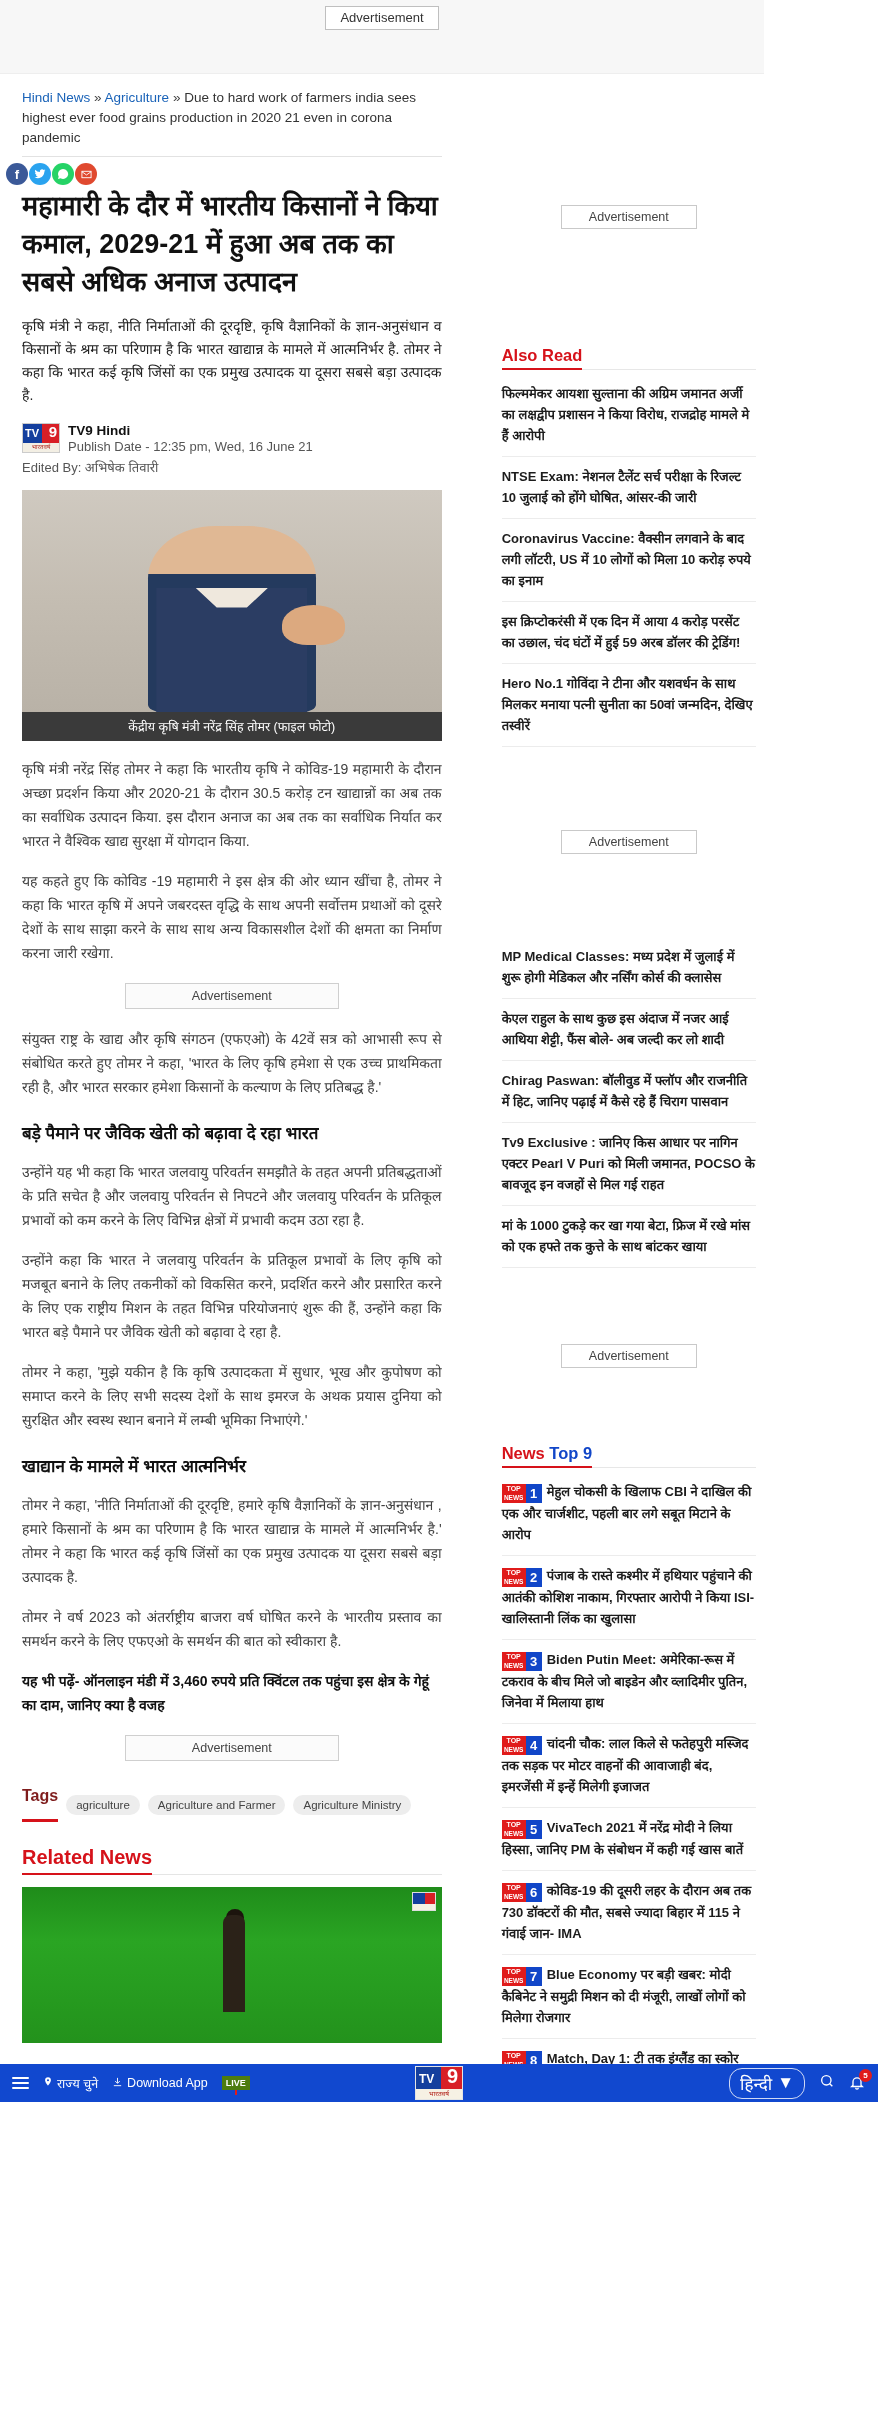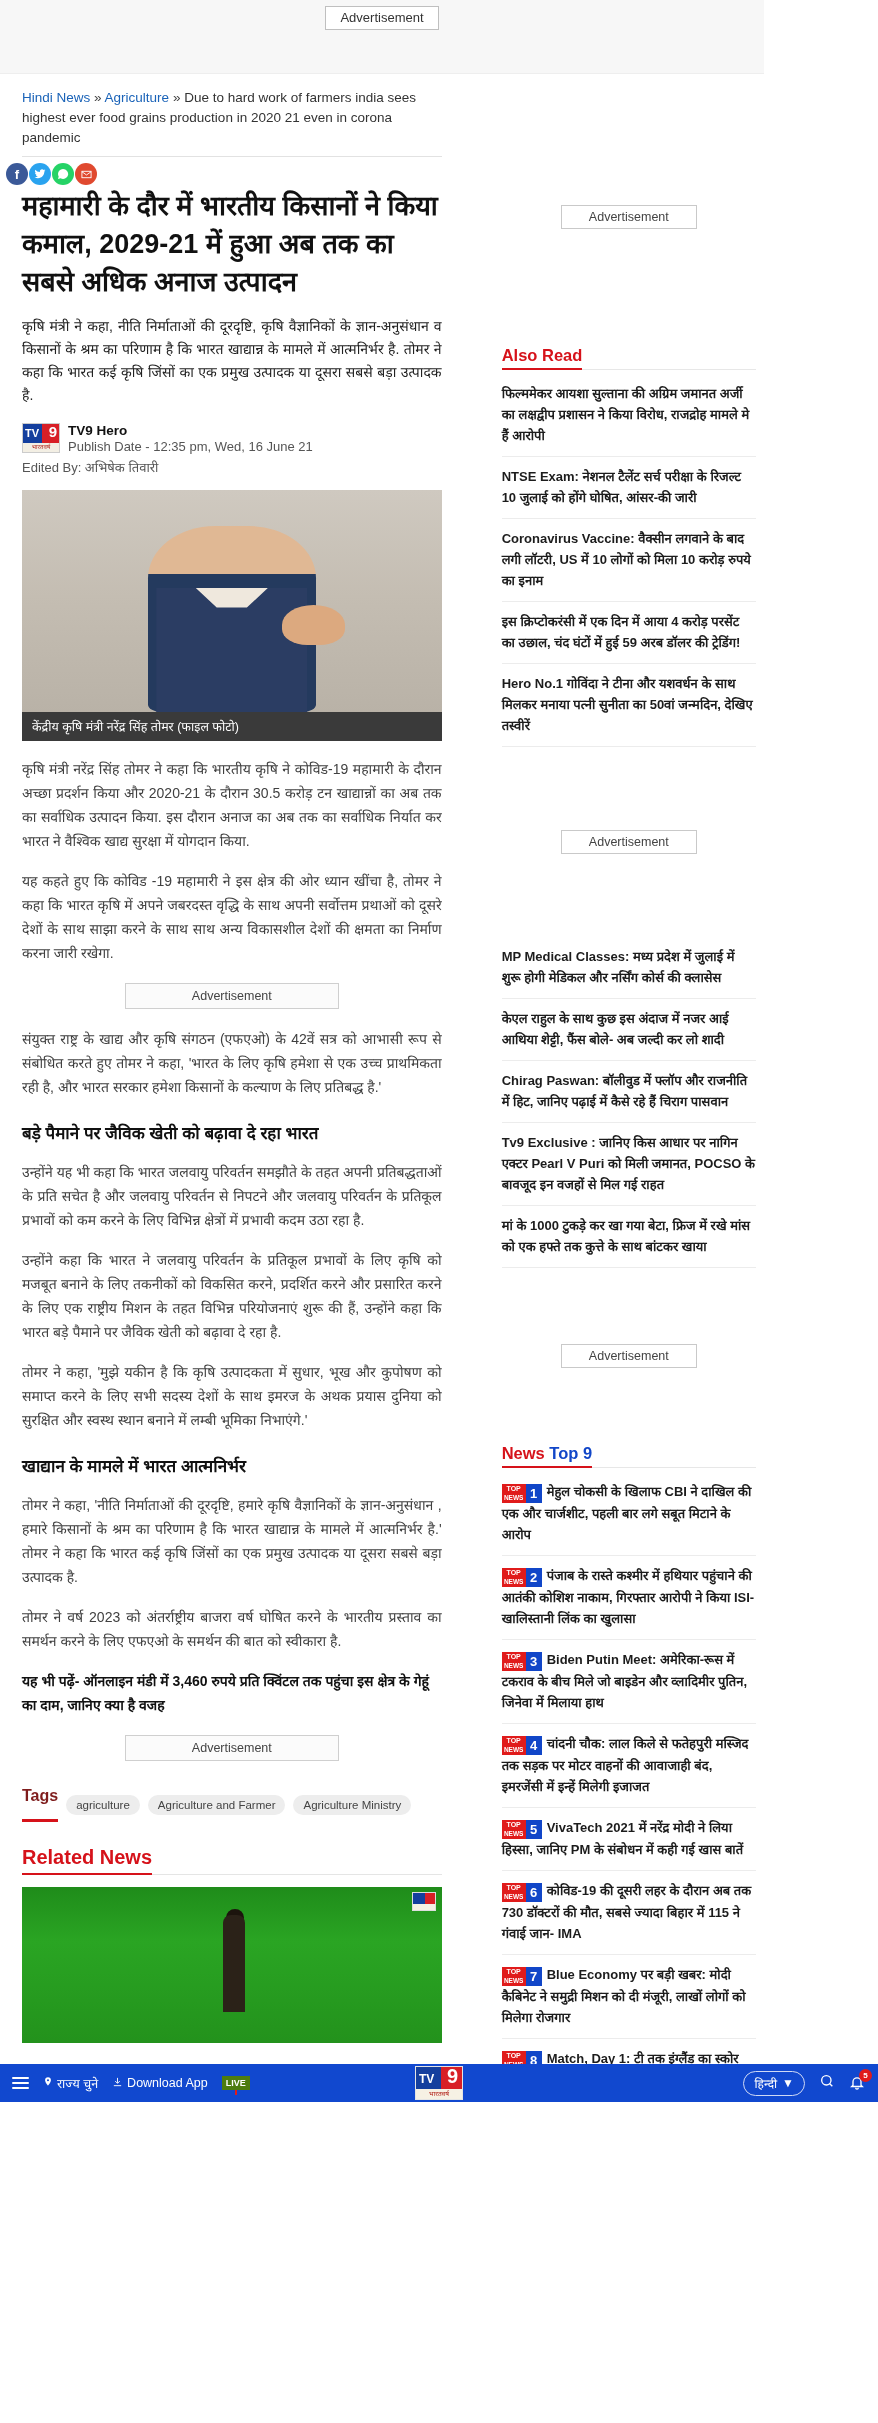--- a/index.html
+++ b/index.html
@@ -117,21 +117,21 @@
   }
   .hero-vest {
     position:absolute; left:32%; top:44%; width:36%; height:56%;
     background:#2b3d63;
     clip-path: polygon(0 0, 26% 0, 40% 16%, 60% 16%, 74% 0, 100% 0, 100% 100%, 0 100%);
   }
   .hero-hand {
     position:absolute; left:62%; top:52%; width:15%; height:18%;
     background:#dca97f; border-radius:50% 50% 40% 40%;
   }
-  .hero-cap { width:100%; background:#3a3a3a; color:#fff; font-size:12.5px; padding:6px 10px; }
+  .hero-cap { width:100%; background:#3a3a3a; color:#fff; font-size:12.5px; padding:6px 10px;text-align:center; }
 
   
   p.body {
     font-size:14px; line-height:24px; color:#404040;
     margin: 16px 0; text-align:justify;
   }
   h2.sub {
     font-size:17px; font-weight:bold; color:#111;
     margin: 22px 0 10px 0;
   }
@@ -253,21 +253,21 @@
     overflow:hidden;
   }
   .bb-center .b { position:absolute; left:0; top:0; width:27px; height:24px; background:#143f9e;}
   .bb-center .r { position:absolute; right:0; top:0; width:21px; height:24px; background:#d81f26;}
   .bb-center .nine { position:absolute; right:4px; top:-2px; color:#fff; font-weight:bold; font-size:20px;}
   .bb-center .tv { position:absolute; left:3px; top:5px; color:#fff; font-weight:bold; font-size:12px;}
   .bb-center .f { position:absolute; left:0; bottom:0; width:100%; height:10px; background:#f6f1e4; color:#b3261e; font-size:6.5px; text-align:center; line-height:10px;}
   .bb-right { display:flex; align-items:center; gap:14px; margin-left:auto; }
   .lang-pill {
     border:1px solid #cfd9f5; border-radius:13px; padding:3px 10px;
-    font-size:12px; display:flex; align-items:center; gap:5px; color:#fff;
+    font-size:17px; display:flex; align-items:center; gap:5px; color:#fff;
   }
   .bell { position:relative; width:17px; height:18px; }
   .bell svg { display:block; }
   .bell .count {
     position:absolute; right:-6px; top:-5px;
     background:#e01b1b; color:#fff; border-radius:50%;
     width:13px; height:13px; font-size:8px; line-height:13px;
     text-align:center; font-weight:bold;
   }
   .ico { display:inline-block; }
@@ -320,21 +320,21 @@
 
       <div class="byline">
         <div class="tv9logo">
           <span class="blue"></span>
             <span class="red"></span>
           <span class="tv">TV</span>
             <span class="nine">9</span>
           <span class="bar">भारतवर्ष</span>
         </div>
         <div>
-          <div class="by-name">TV9 Hero</div>
+          <div class="by-name">TV9 Hindi</div>
           <div class="by-date">Publish Date - 12:35 pm, Wed, 16 June 21</div>
         </div>
       </div>
       <div class="by-edit">Edited By: अभिषेक तिवारी</div>
 
       <div class="hero">
         <div class="hero-img">
           <div class="hero-person"></div>
           <div class="hero-kurta"></div>
           <div class="hero-vest"></div>

